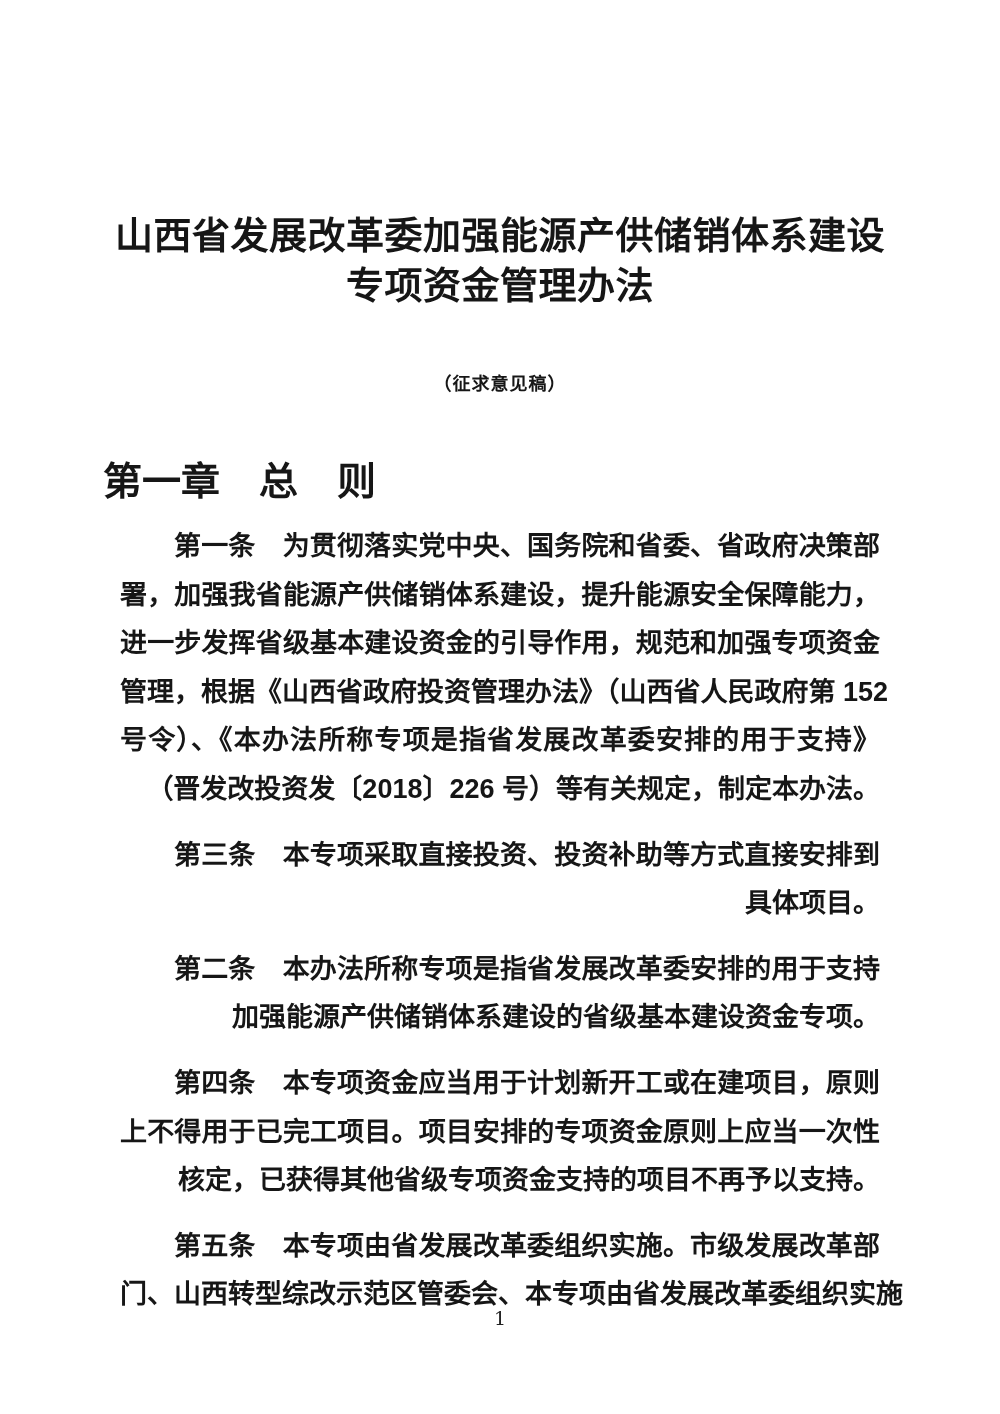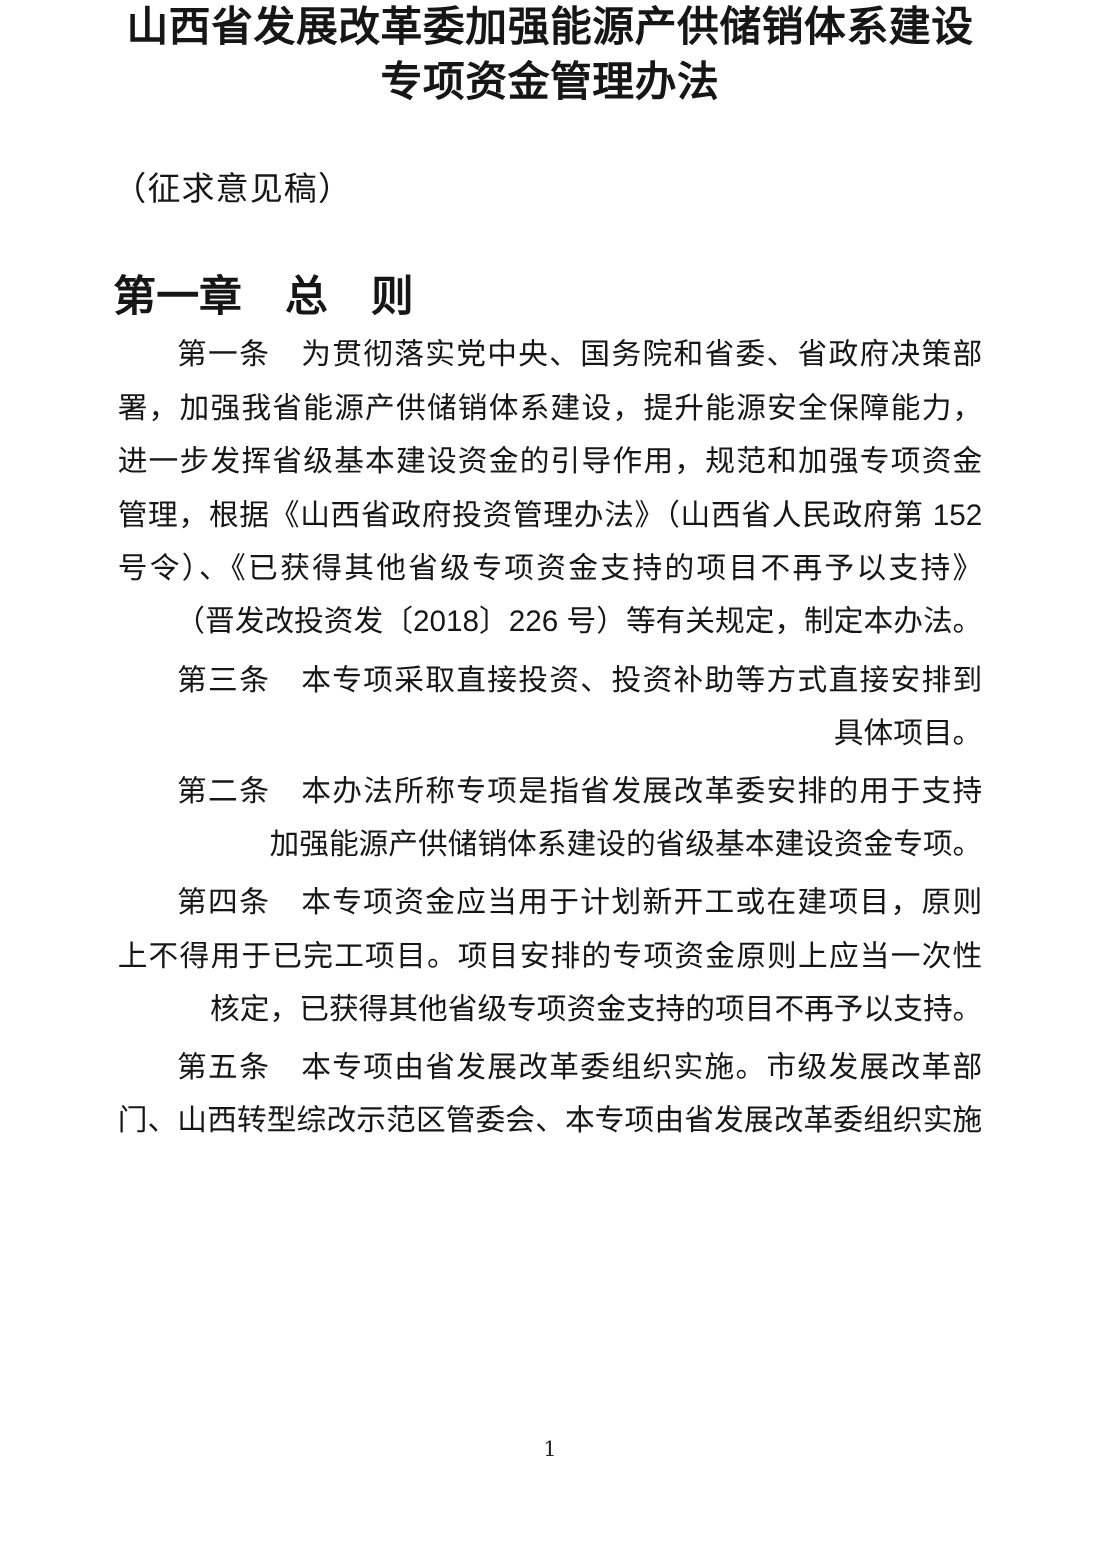--- a/index.html
+++ b/index.html
@@ -12,47 +12,48 @@
     background: #ffffff;
     color: #161616;
     font-family: "Liberation Sans", "DejaVu Sans", sans-serif;
     overflow: hidden;
   }
   .content {
     padding: 0 103px;
   }
   .doc-title {
     margin: 0;
+    padding-top: 211px;
     text-align: center;
     font-size: 38px;
     font-weight: 700;
     line-height: 50px;
     letter-spacing: 0.5px;
   }
   .draft-note {
     margin-top: 55px;
-    text-align: left;
+    text-align: center;
     font-family: "DejaVu Serif", "Liberation Serif", serif;
-    font-size: 30px;
-    font-weight: 400;
+    font-size: 18px;
+    font-weight: 700;
     line-height: 36px;
     letter-spacing: 1px;
   }
   .chapter-heading {
     margin: 57px 0 0 0;
     font-size: 39px;
     font-weight: 700;
     line-height: 46px;
   }
   .body-text {
     margin-top: 4px;
     font-size: 27px;
     font-weight: 500;
   }
-  .paragraph { margin: 4px; }
+  .paragraph { margin: 17px; font-weight: bold; }
   .line {
     line-height: 48.6px;
     white-space: nowrap;
     text-align: right;
   }
   .line.just {
     text-align: justify;
     text-align-last: justify;
     text-justify: inter-character;
   }
@@ -83,21 +84,21 @@
     <div class="draft-note">（征求意见稿）</div>
 
     <h2 class="chapter-heading">第一章　总　则</h2>
 
     <main class="body-text">
         <div class="paragraph">
           <div class="line just indent">第一条　为贯彻落实党中央、国务院和省委、省政府决策部</div>
           <div class="line just">署，加强我省能源产供储销体系建设，提升能源安全保障能力，</div>
           <div class="line just">进一步发挥省级基本建设资金的引导作用，规范和加强专项资金</div>
           <div class="line just">管理，根据《山西省政府投资管理办法》（山西省人民政府第 152</div>
-          <div class="line just">号令）、《已获得其他省级专项资金支持的项目不再予以支持》</div>
+          <div class="line just">号令）、《本办法所称专项是指省发展改革委安排的用于支持》</div>
           <div class="line">（晋发改投资发〔2018〕226 号）等有关规定，制定本办法。</div>
         </div>
         <div class="paragraph">
           <div class="line just indent">第三条　本专项采取直接投资、投资补助等方式直接安排到</div>
           <div class="line">具体项目。</div>
         </div>
         <div class="paragraph">
           <div class="line just indent">第二条　本办法所称专项是指省发展改革委安排的用于支持</div>
           <div class="line">加强能源产供储销体系建设的省级基本建设资金专项。</div>
         </div>

